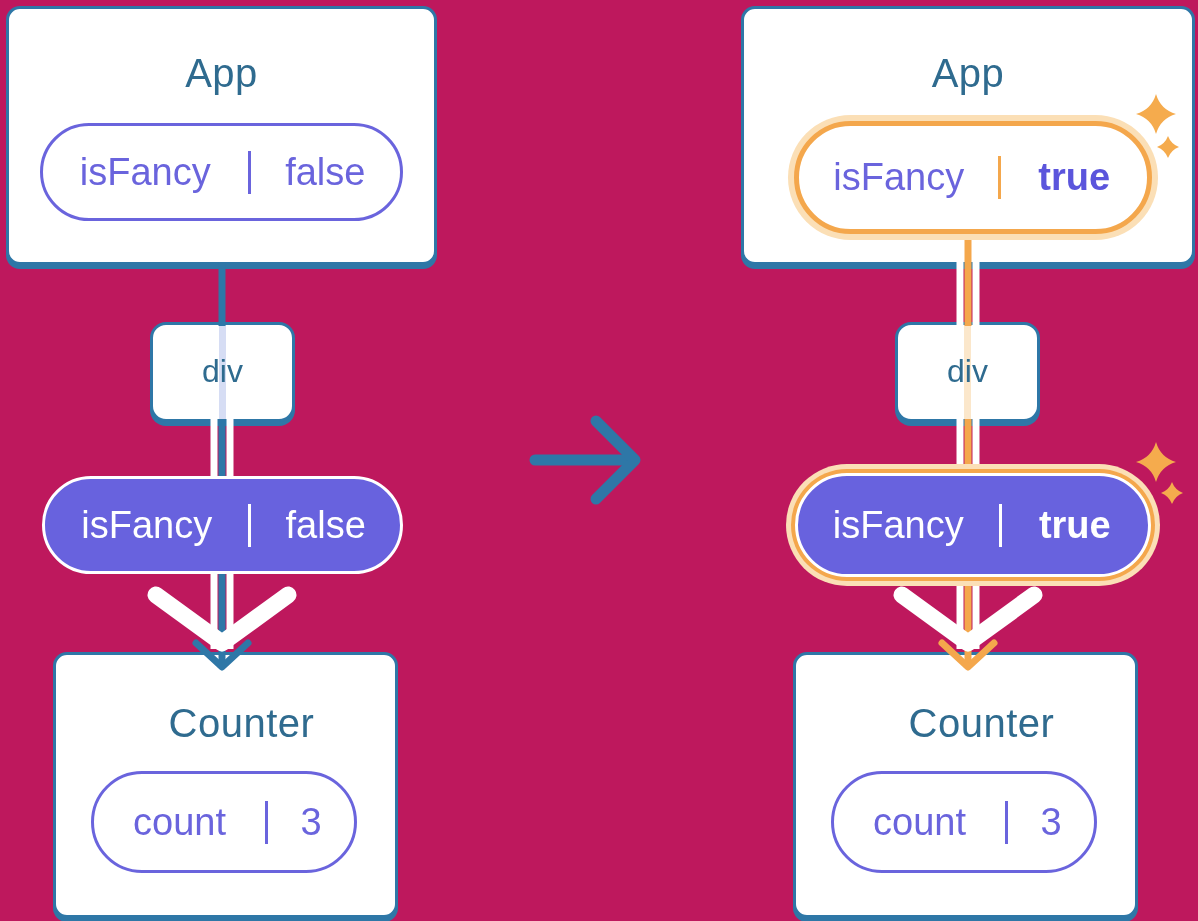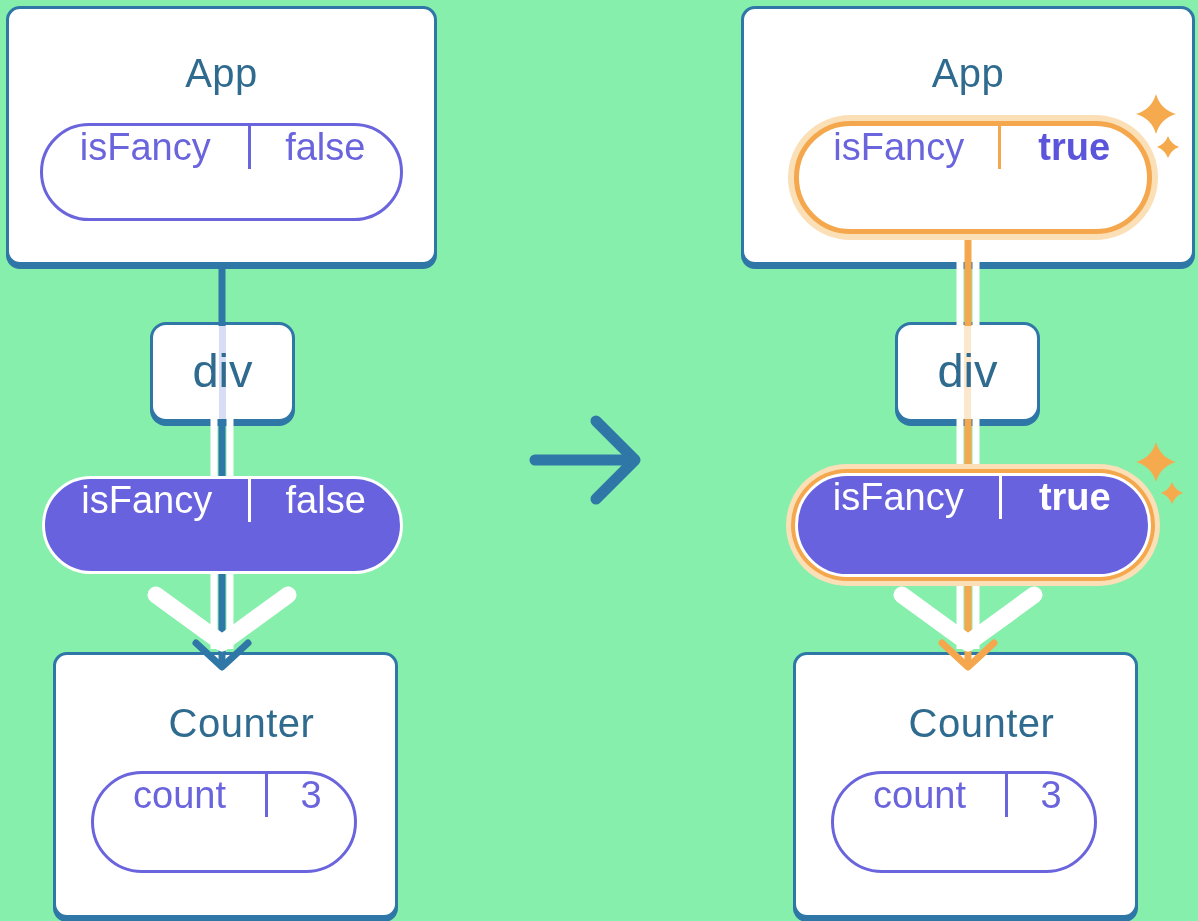--- a/index.html
+++ b/index.html
@@ -1,55 +1,55 @@
 <!DOCTYPE html>
 <html><head>
 <meta charset="utf-8">
 <style>
   html,body { margin:0; padding:0; background:#fff; }
   .canvas {
     position:relative; width:1198px; height:921px;
-    background:#86efac; overflow:hidden;
+    background:#be185d; overflow:hidden;
     font-family:"Liberation Sans", sans-serif;
   }
   
   .card {
     position:absolute; background:#fff;
     border:3px solid #2E77A7; border-radius:14px;
     box-shadow:0 4px 0 #2E77A7; z-index:1; box-sizing:border-box;
   }
   .card-title {
     display:block; text-align:center; color:#2F6B8F;
     font-size:40px; letter-spacing:0.5px;
   }
   .app-title   { padding-top:42px; }
   .counter-title { padding-top:46px;padding-left:32px; }
   .divbox {
     position:absolute; z-index:1; box-sizing:border-box;
     border:3px solid #2E77A7; border-radius:16px;
     box-shadow:0 4px 0 #2E77A7;
-    text-align:center; color:#2F6B8F; font-size:47px;
+    text-align:center; color:#2F6B8F; font-size:32px;
     line-height:92px;
   }
   .divbox.stripe-lavender {
     background-color:#fff;
     background-image:linear-gradient(90deg,
       transparent calc(50% - 3.5px), #D6DDF4 calc(50% - 3.5px),
       #D6DDF4 calc(50% + 3.5px), transparent calc(50% + 3.5px));
   }
   .divbox.stripe-peach {
     background-color:#fff;
     background-image:linear-gradient(90deg,
       transparent calc(50% - 3.5px), #FBE7CB calc(50% - 3.5px),
       #FBE7CB calc(50% + 3.5px), transparent calc(50% + 3.5px));
   }
   
   .pill {
     position:absolute; z-index:3; box-sizing:border-box;
-    display:flex; align-items:flex-start;
+    display:flex; align-items:center;
     border-radius:999px; font-size:38px;
   }
   .pill .k, .pill .v {
     display:flex; align-items:center; justify-content:center;
   }
   .pill .k { flex:0 0 57.3%; }
   .pill .v { flex:1 1 auto; }
   .pill-outline {                 
     background:#fff; border:3px solid #6A64DD; color:#6A64DD;
   }

